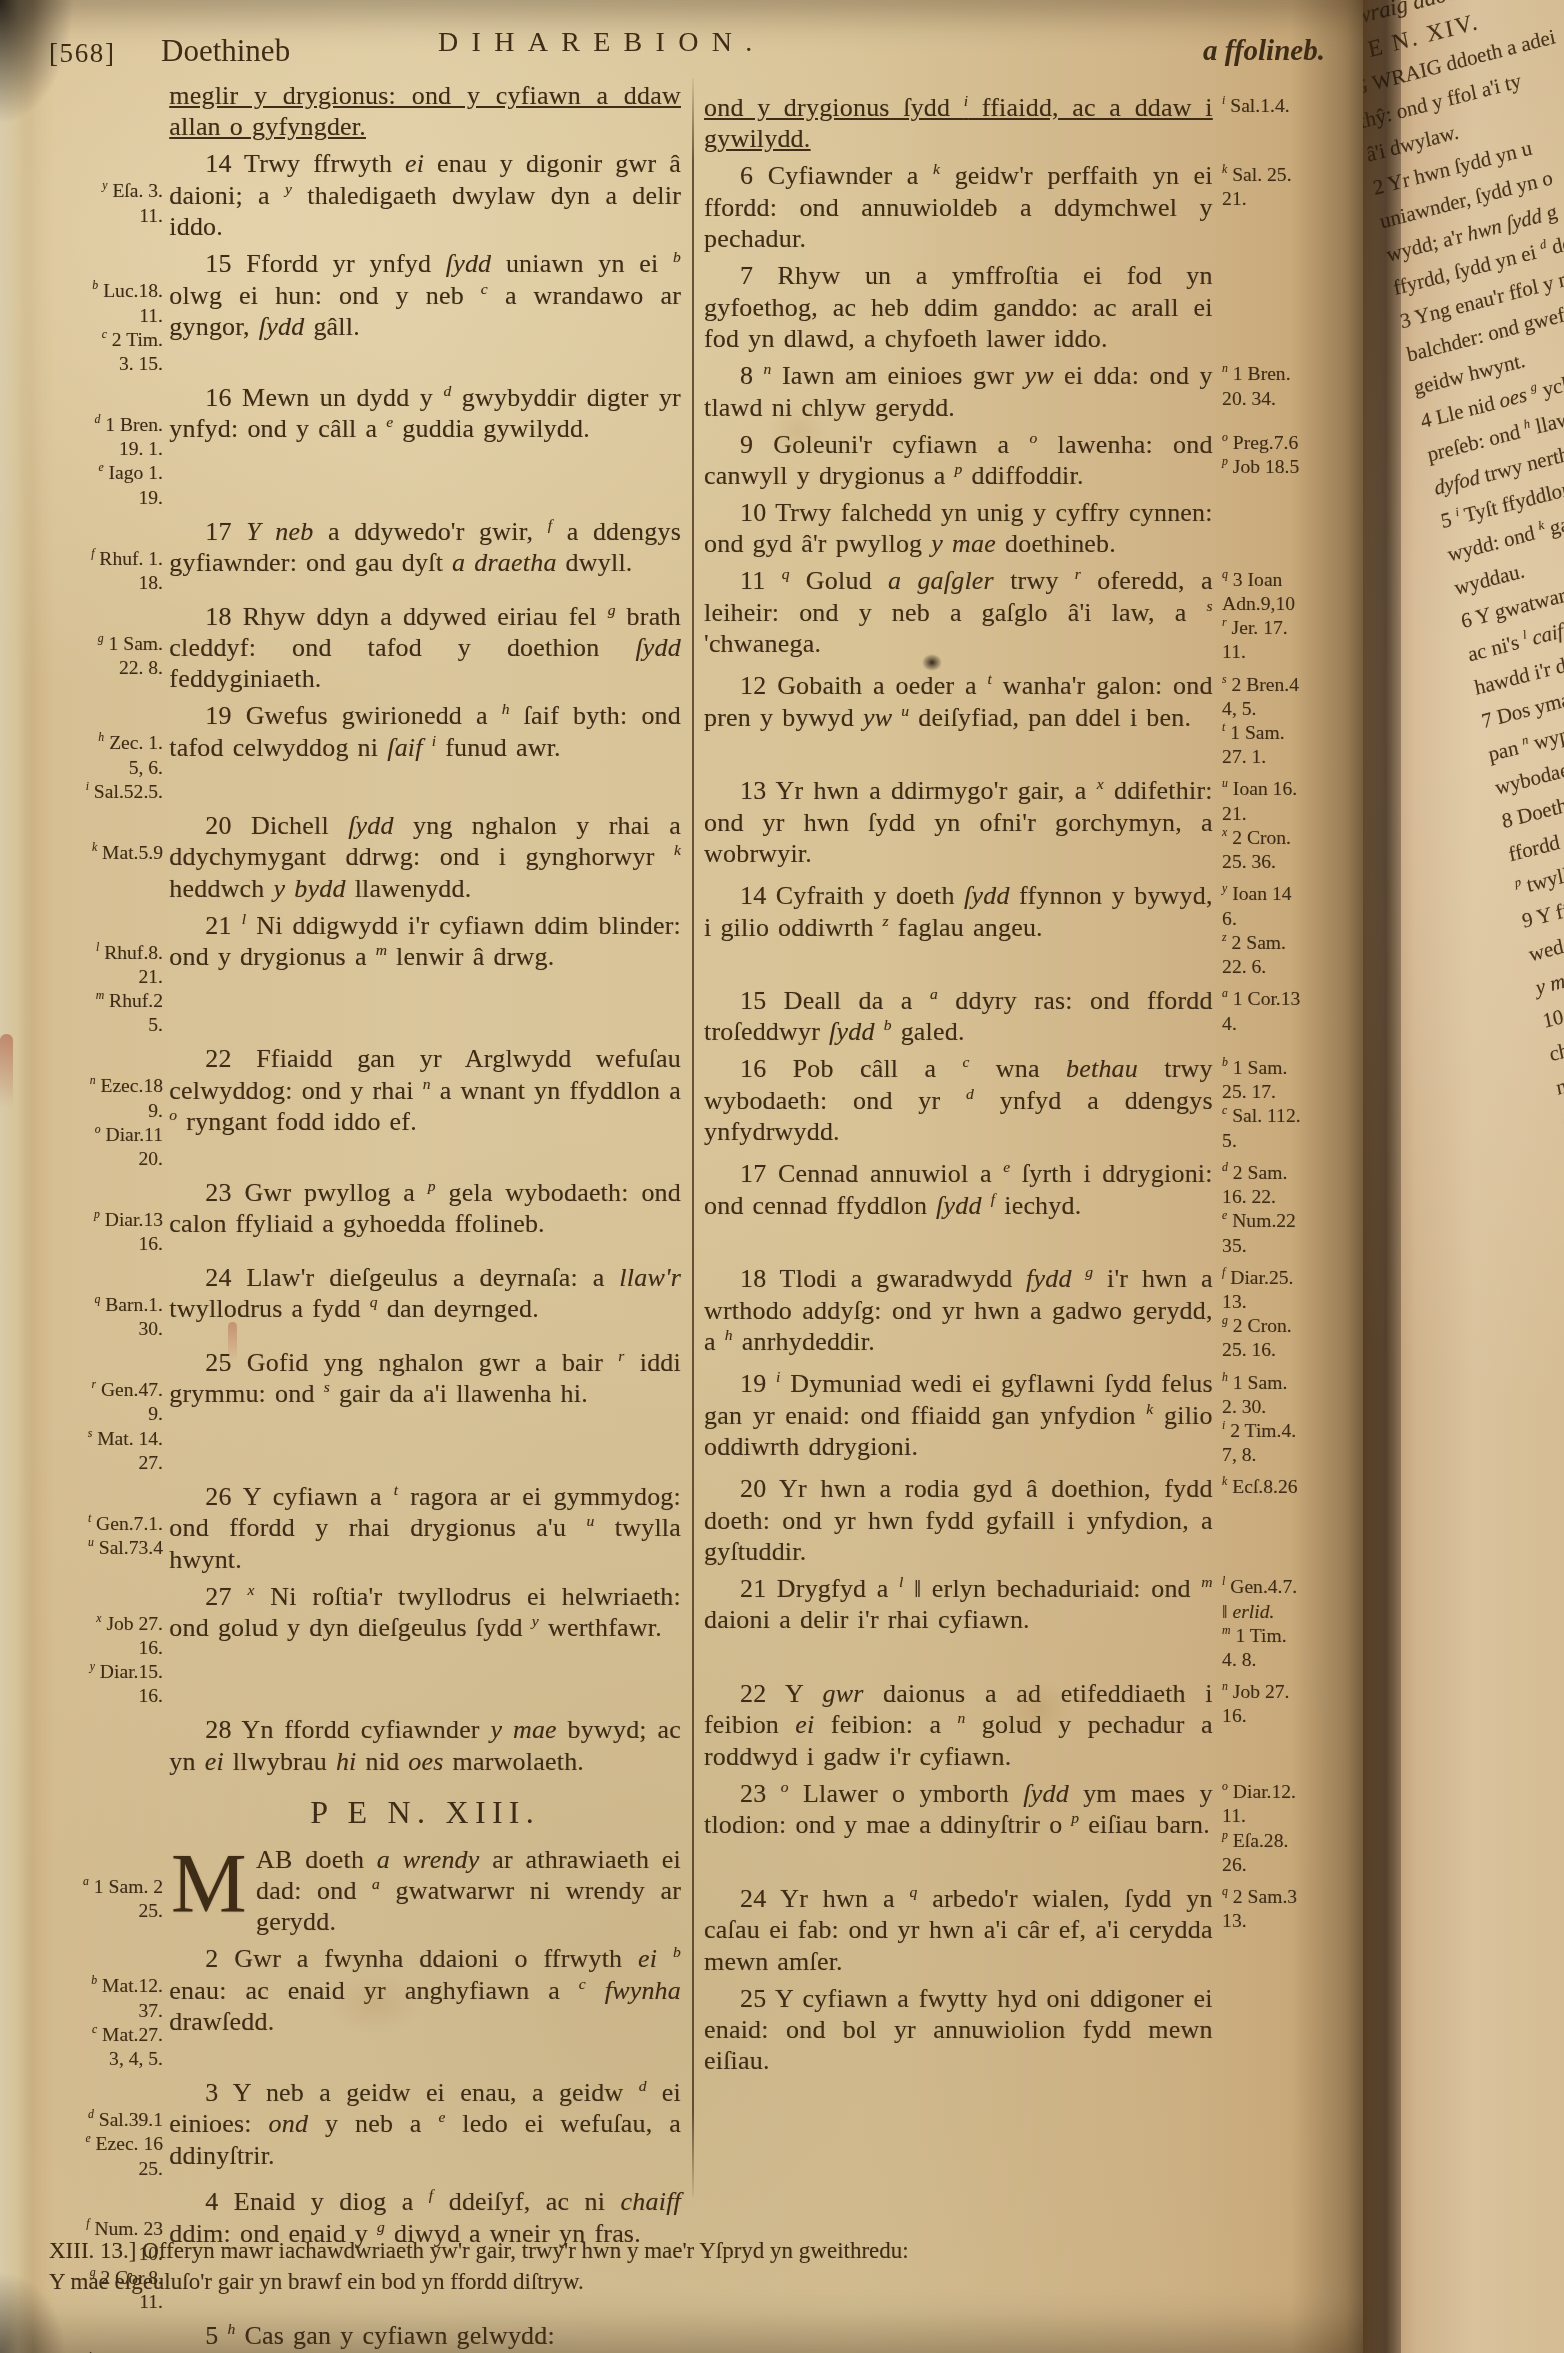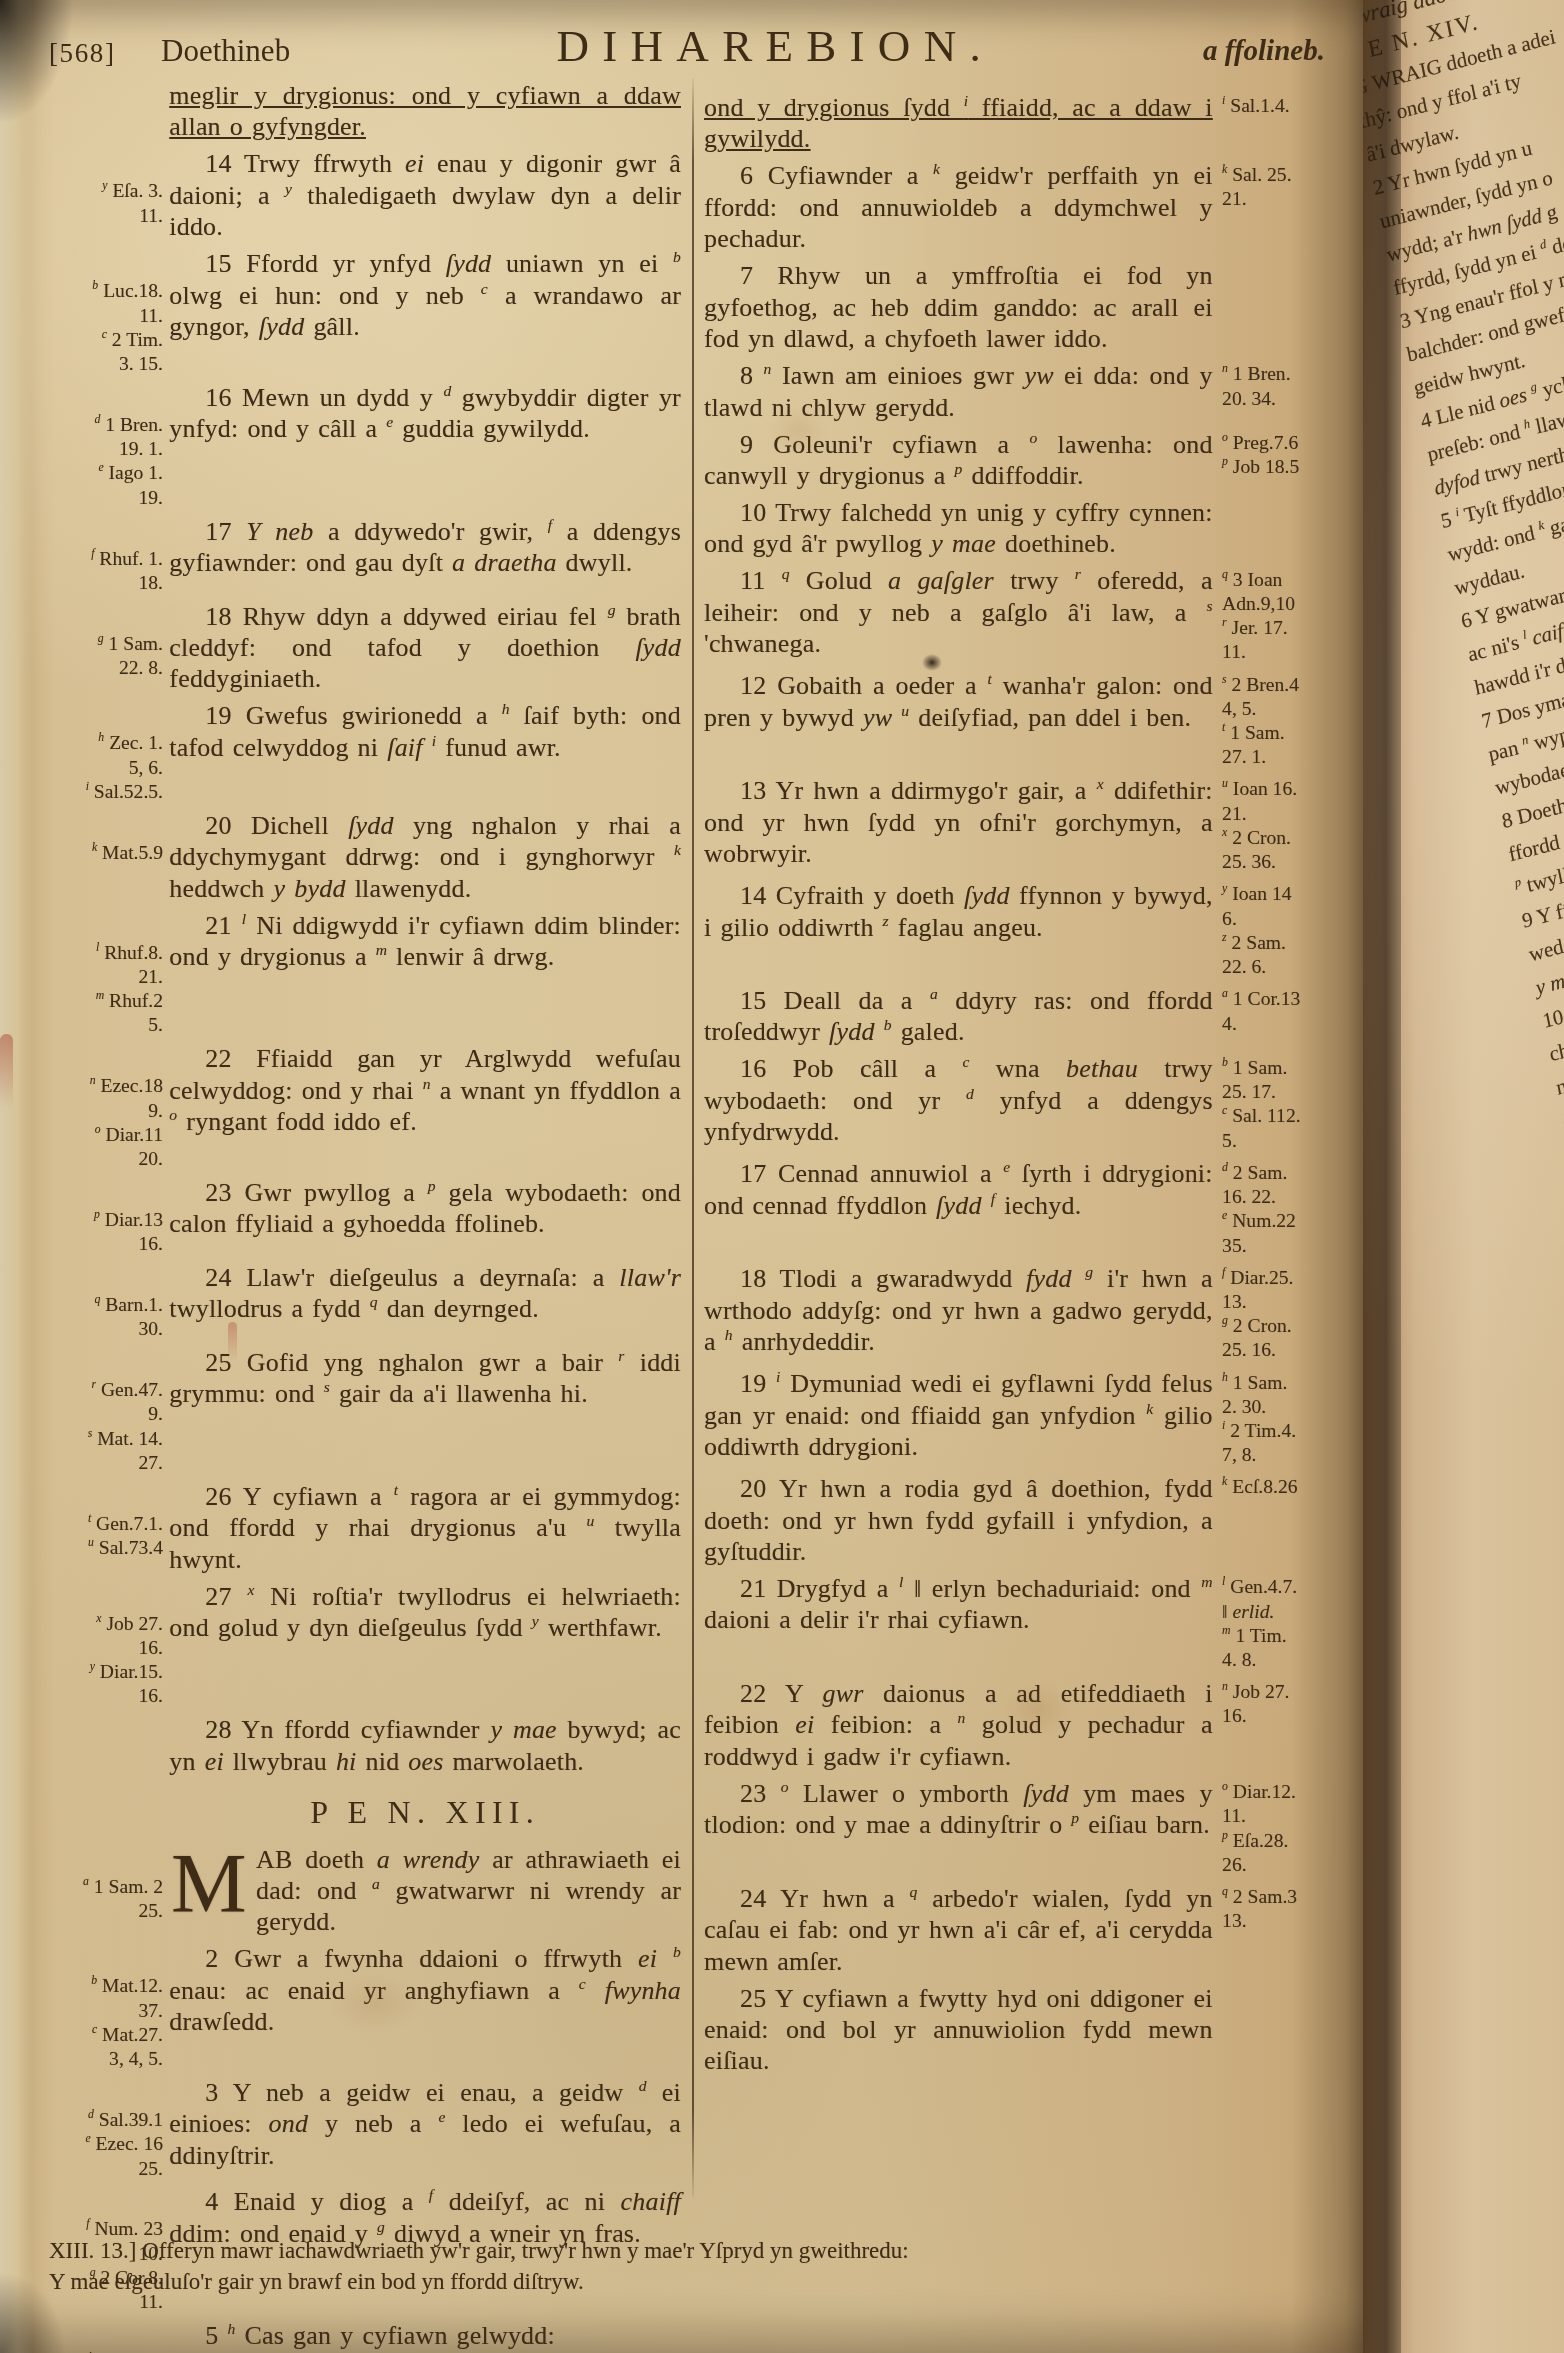--- a/index.html
+++ b/index.html
@@ -16,22 +16,22 @@
   .page-edge{position:absolute;left:0;top:0;width:33px;height:100%;
     background:linear-gradient(90deg,#e7dcbd 0,#dcca9f 55%,rgba(220,202,159,0) 100%);opacity:.8;}
   .corner{position:absolute;pointer-events:none;}
   .corner.tl{left:0;top:0;width:94px;height:172px;
     background:radial-gradient(102px 172px at 0 0, rgba(12,6,1,0.85), rgba(12,6,1,0) 72%);}
   .corner.bl{left:0;bottom:0;width:86px;height:125px;
     background:radial-gradient(94px 117px at 0 100%, rgba(12,6,1,0.55), rgba(12,6,1,0) 70%);}
   
   .pageno{position:absolute;left:49px;top:38px;font-size:27px;letter-spacing:1.6px;}
   .run-left{position:absolute;left:161px;top:33px;font-size:31px;}
-  .title{position:absolute;left:438px;top:20px;width:556px;text-align:right;
-    font-size:45px;letter-spacing:13.3px;}
+  .title{position:absolute;left:438px;top:26px;width:556px;text-align:left;
+    font-size:28px;letter-spacing:13.3px;}
   .run-right{position:absolute;left:1203px;top:34px;font-style:italic;font-weight:bold;font-size:29px;}
   
   .divider{position:absolute;left:692px;top:78px;width:2.3px;height:2119px;
     background:linear-gradient(rgba(62,42,20,0.05), rgba(62,42,20,0.75) 4%, rgba(62,42,20,0.75) 96%, rgba(62,42,20,0.05));}
   .col{position:absolute;top:80px;}
   .col-left{left:42px;width:639px;}
   .col-right{left:704px;width:664px;margin-top:12px;}
   .vrow{display:grid;margin-bottom:5.5px;}
   .col-left .vrow{grid-template-columns:121px 1fr;column-gap:6.3px;}
   .col-right .vrow{grid-template-columns:1fr 149px;column-gap:6.3px;}

